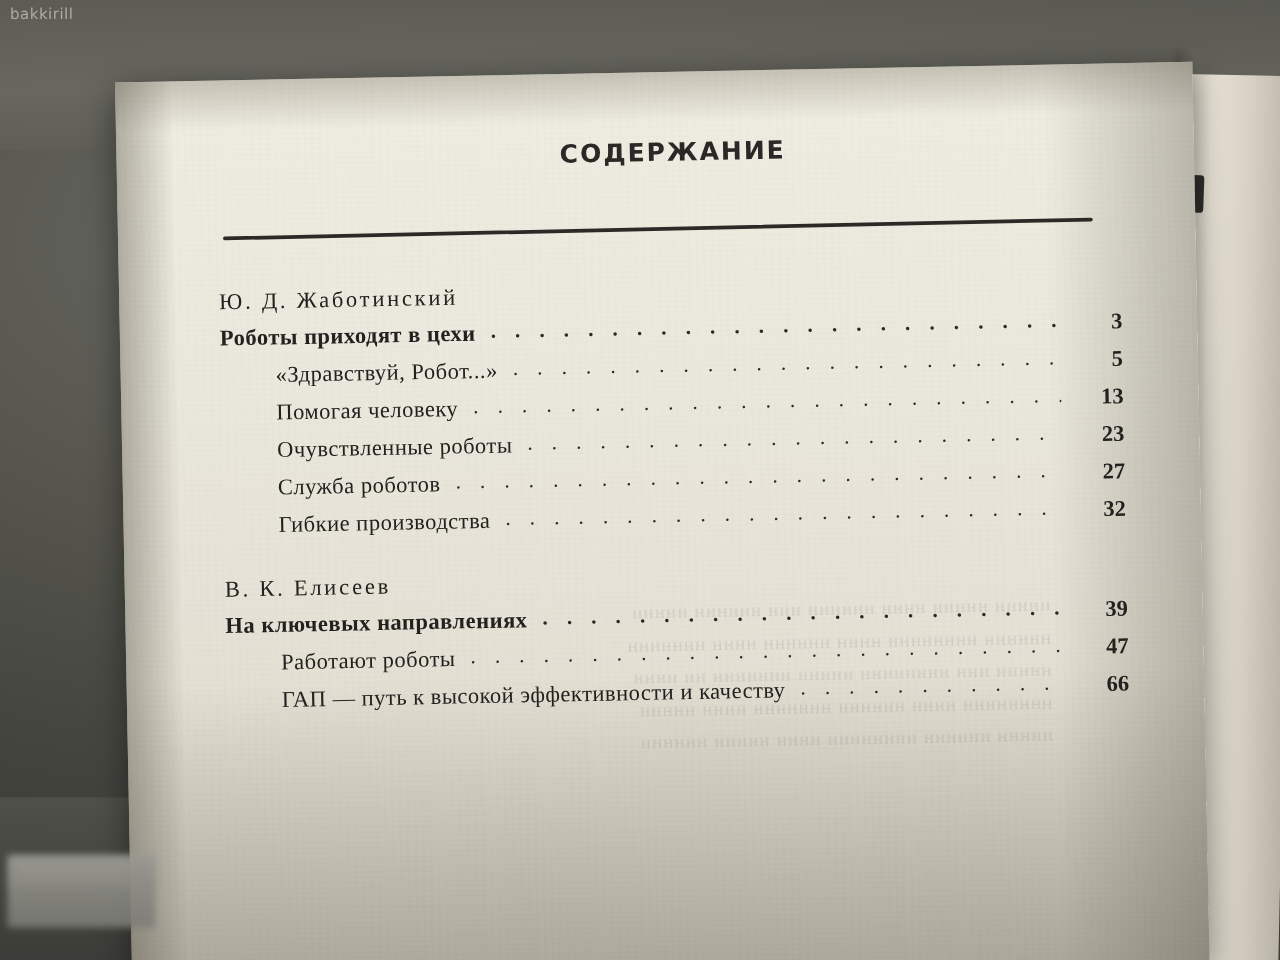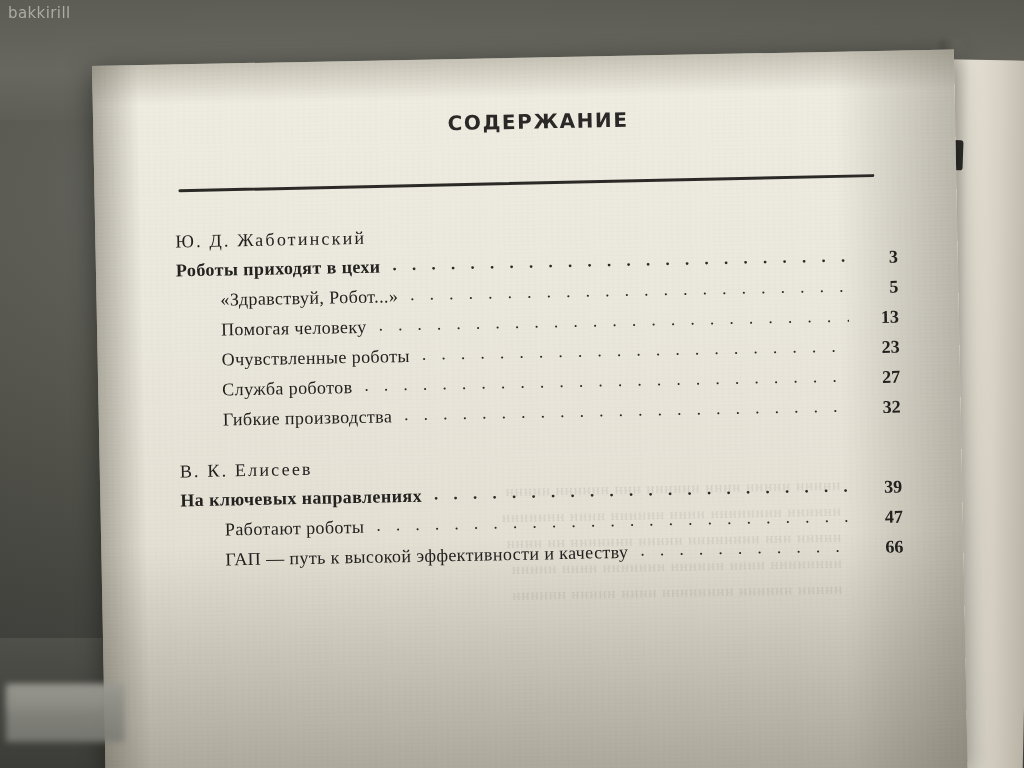--- a/index.html
+++ b/index.html
@@ -35,21 +35,21 @@
     background: linear-gradient(180deg, #55554e 0%, #3b3b37 100%);
     opacity: .75;
   }
 
   
   .watermark {
     position: absolute;
     left: 8px; top: 4px;
     color: #b9b9b2;
     font-family: "DejaVu Sans", sans-serif;
-    font-size: 15px;
+    font-size: 12px;
     letter-spacing: .4px;
     opacity: .85;
   }
   
   .blur-patch {
     position: absolute;
     left: 6px; bottom: 26px;
     width: 118px; height: 58px;
     background: linear-gradient(180deg, #9a9a93 0%, #8b8b84 40%, #7c7c76 100%);
     filter: blur(3px);

